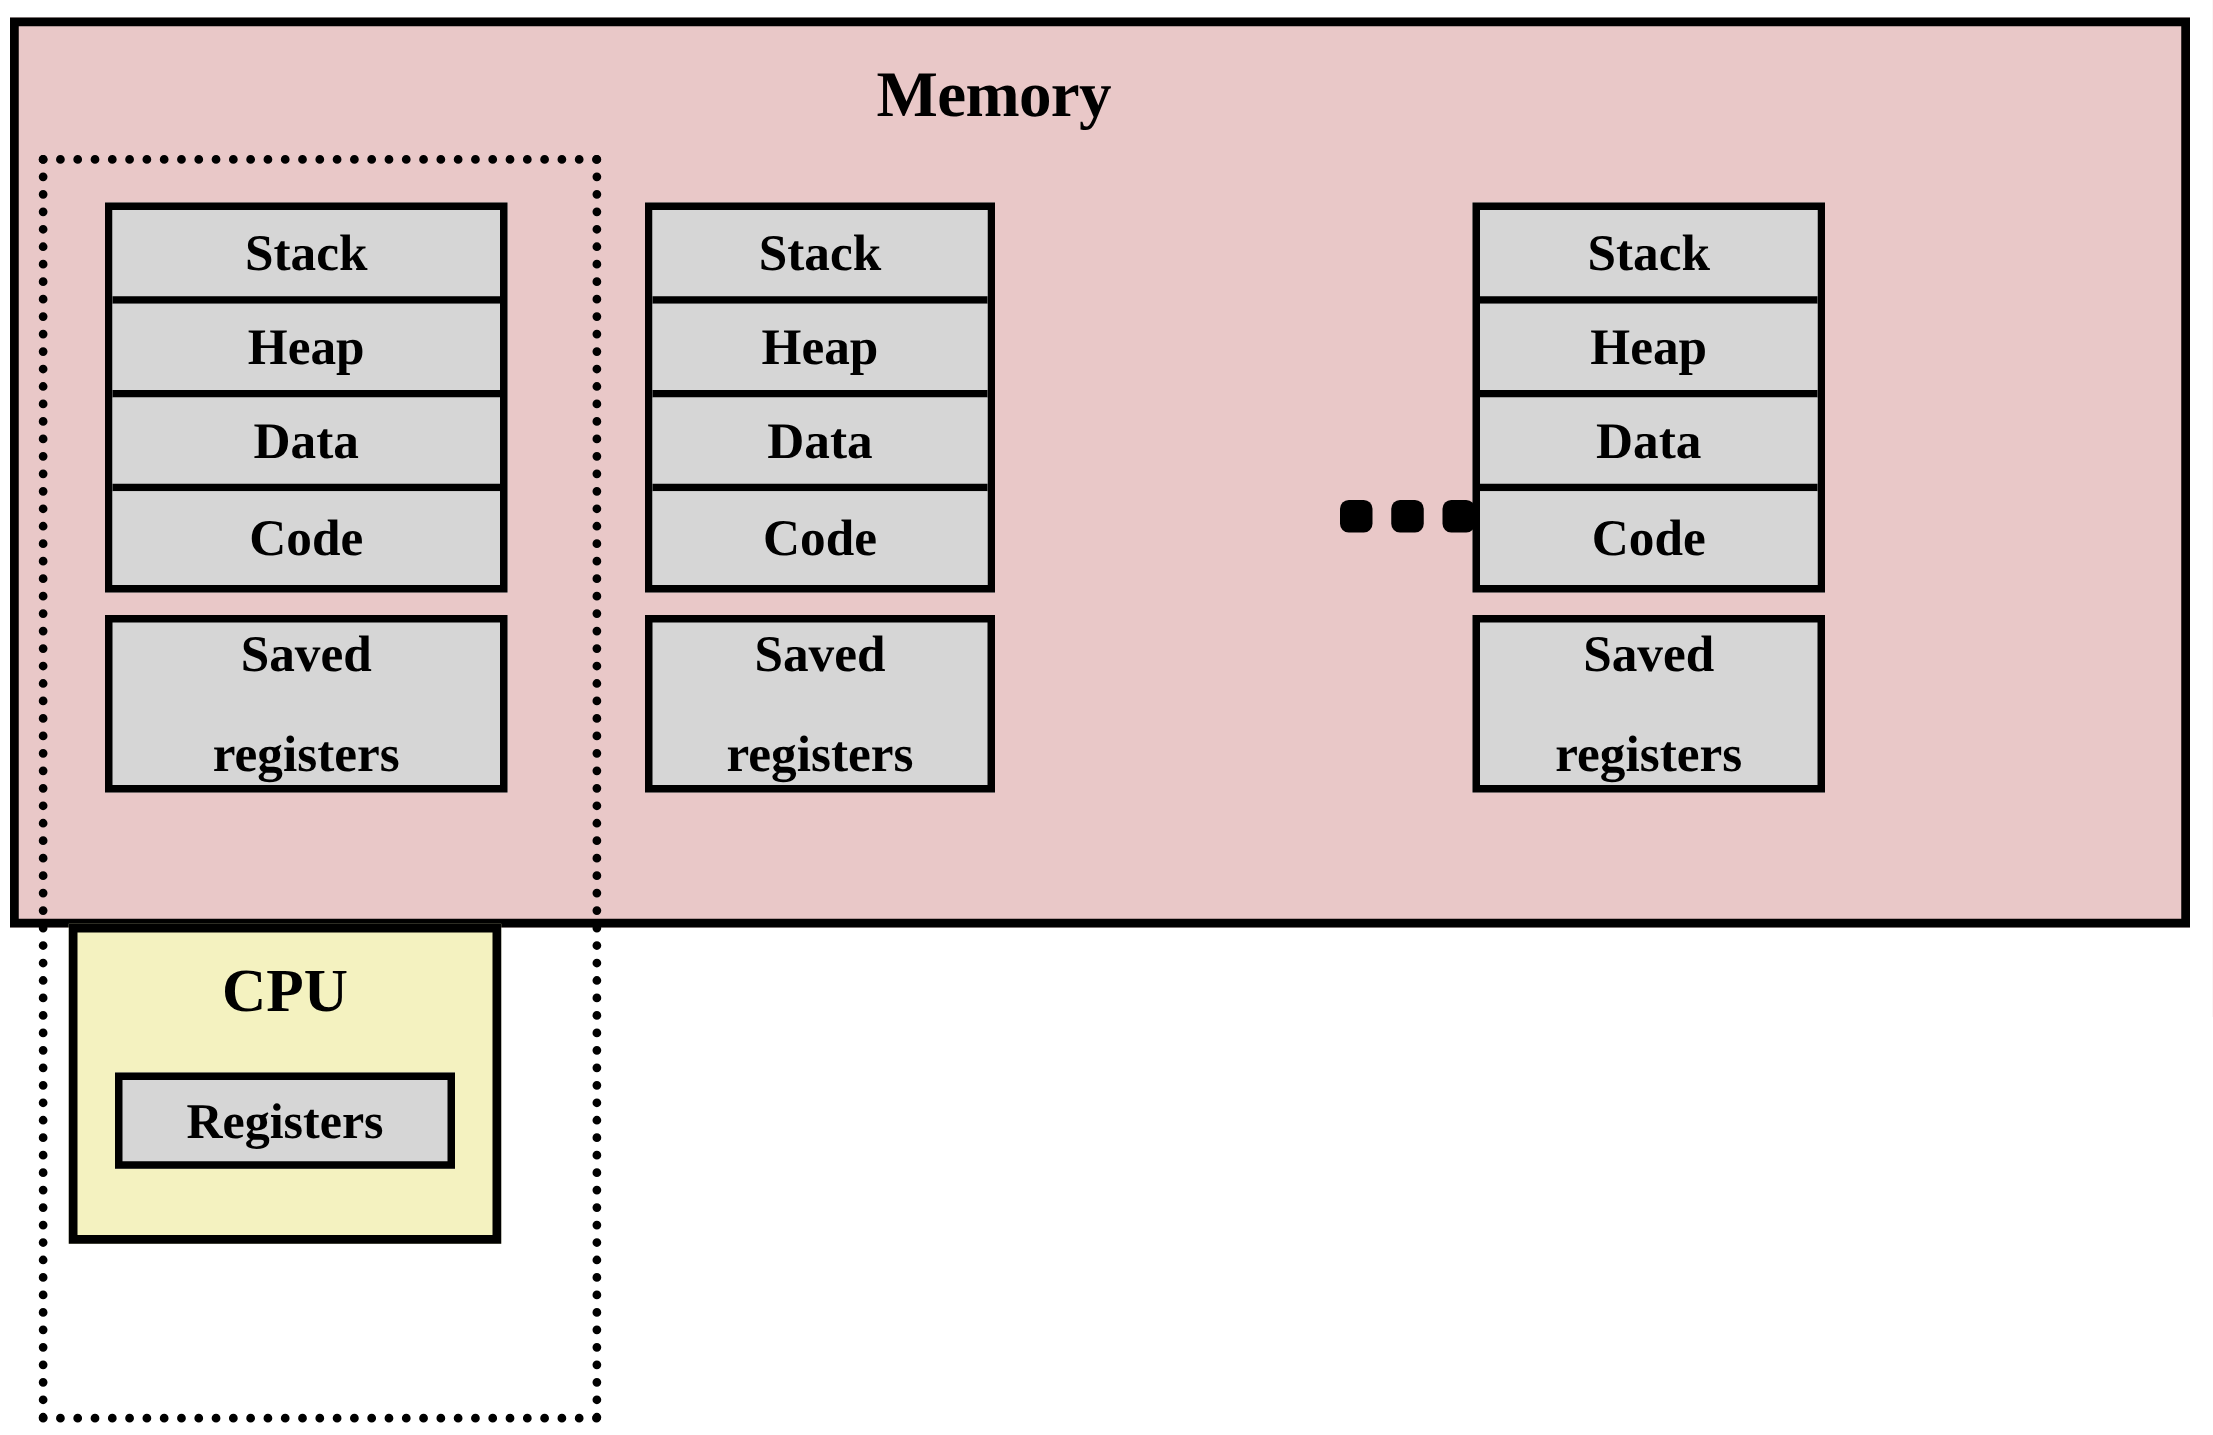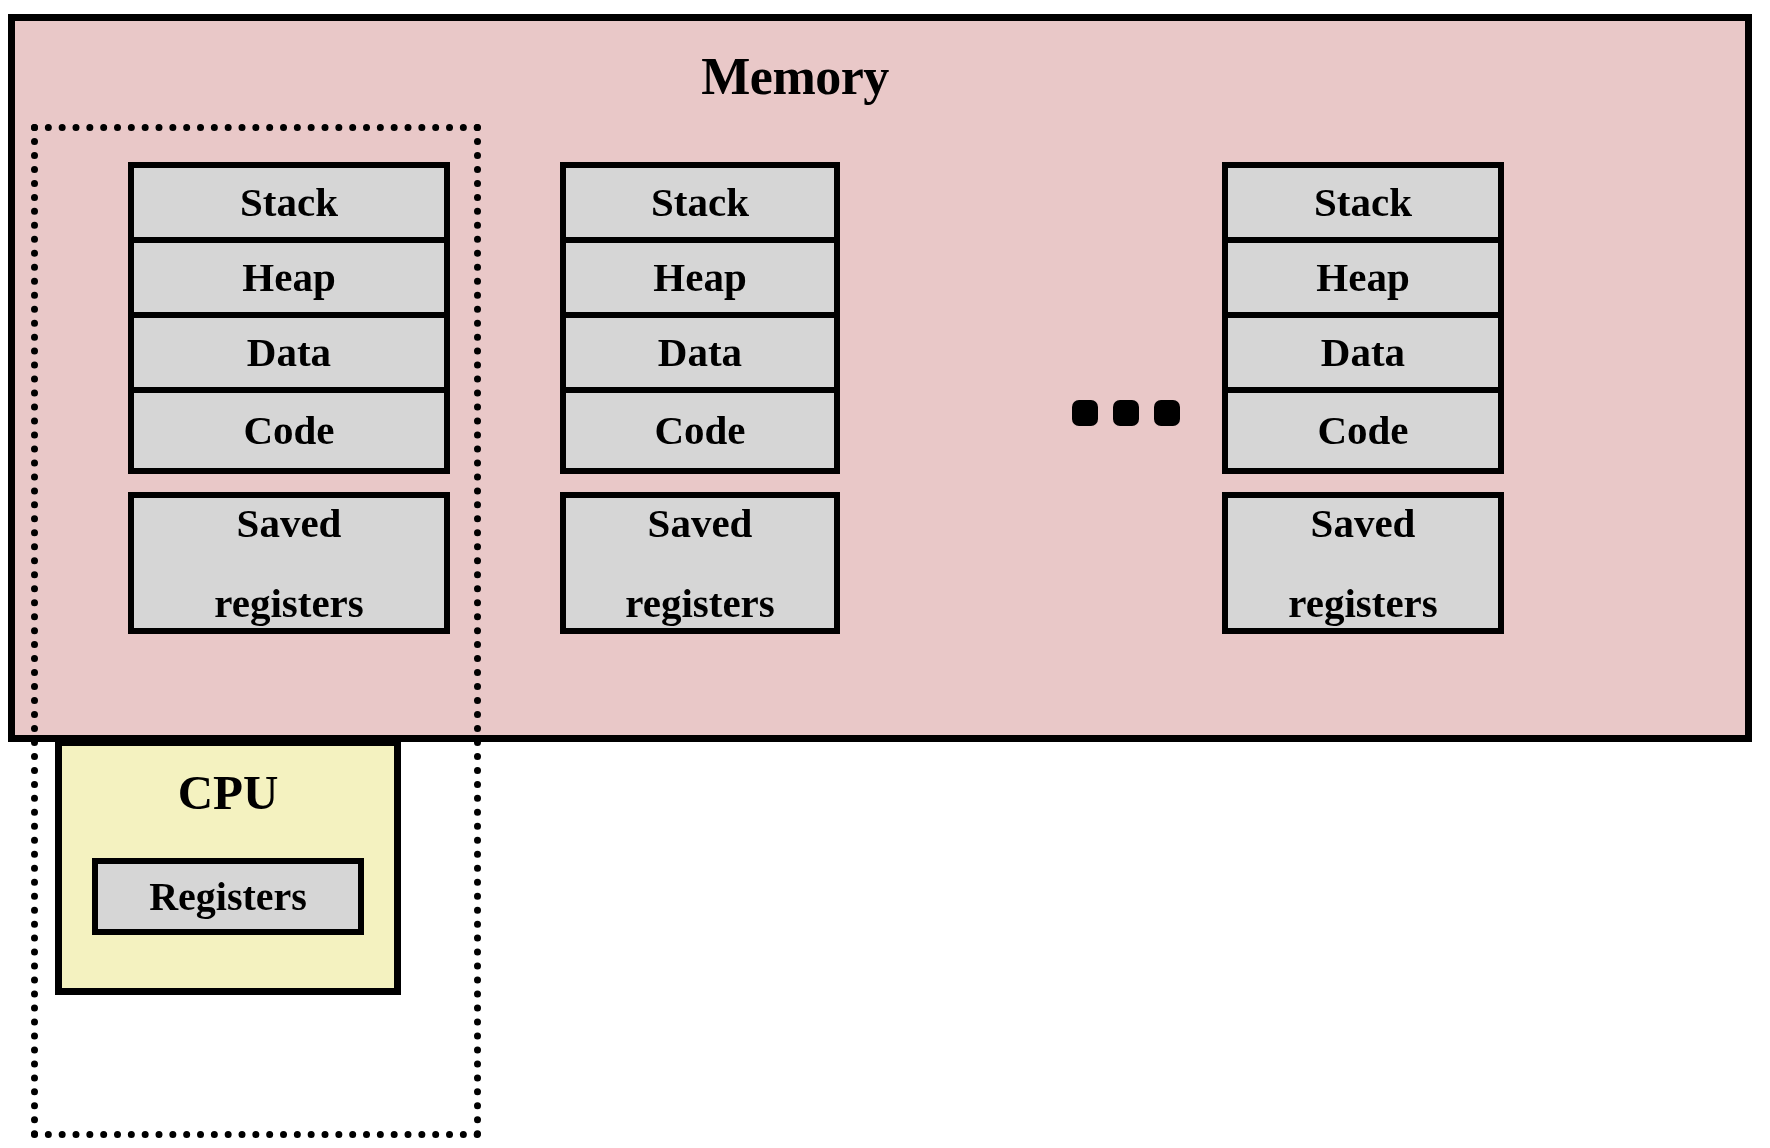--- a/index.html
+++ b/index.html
@@ -57,21 +57,20 @@
     box-sizing: border-box;
     background: transparent;
     pointer-events: none;
     z-index: 6;
   }
 
   
   .proc-block {
     position: absolute;
     z-index: 4;
-    margin-left: 44px;
   }
   .seg-stack {
     border: 6px solid #000000;
     background: #d6d6d6;
     box-sizing: border-box;
   }
   .seg-row {
     height: 75px;
     background: #d6d6d6;
     border-bottom: 6px solid #000000;

